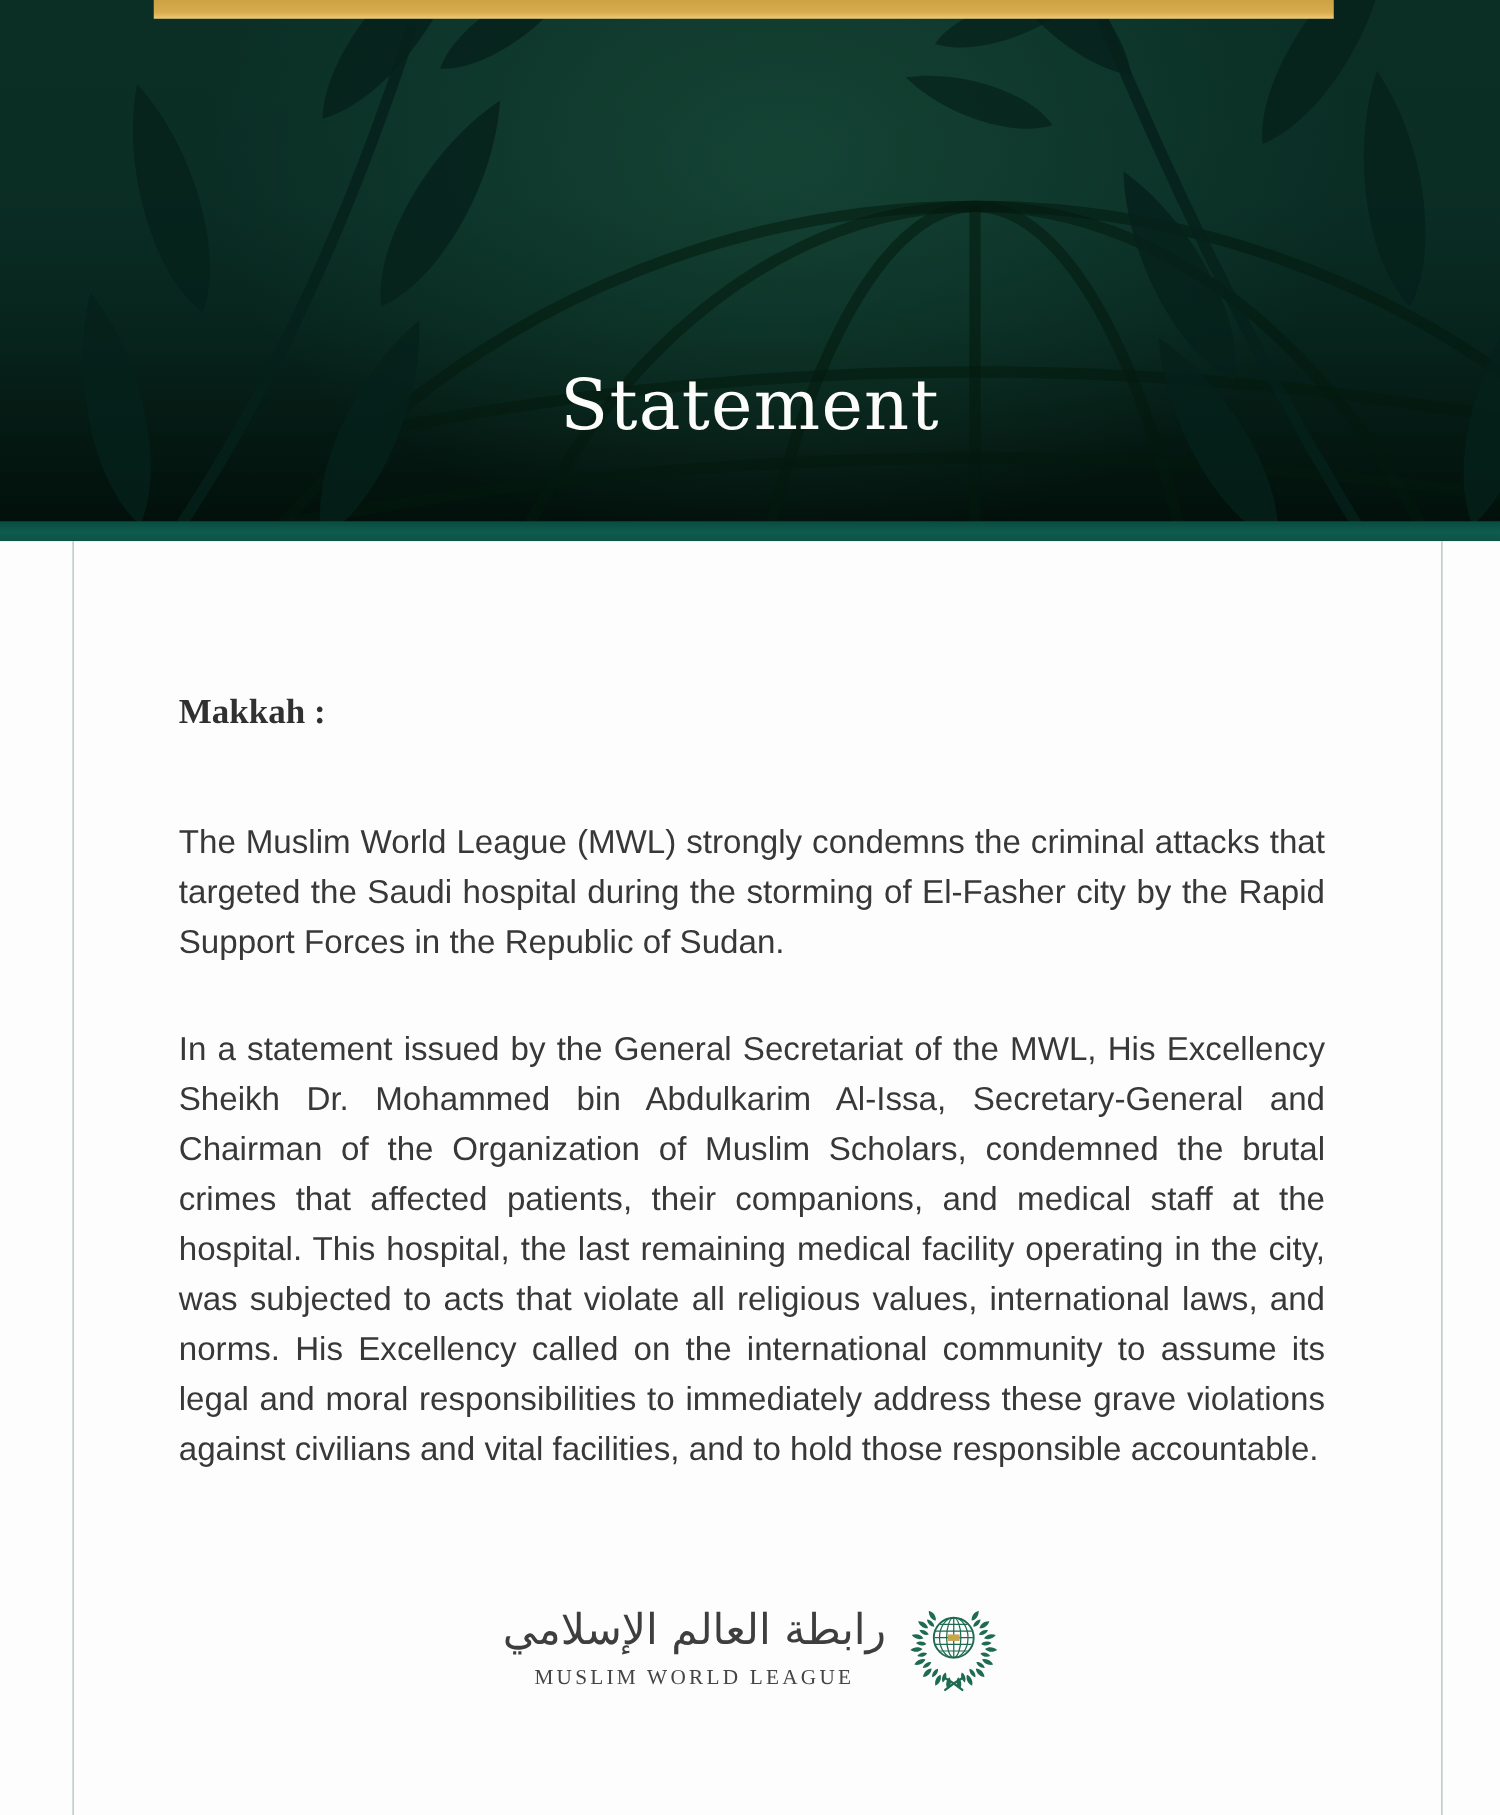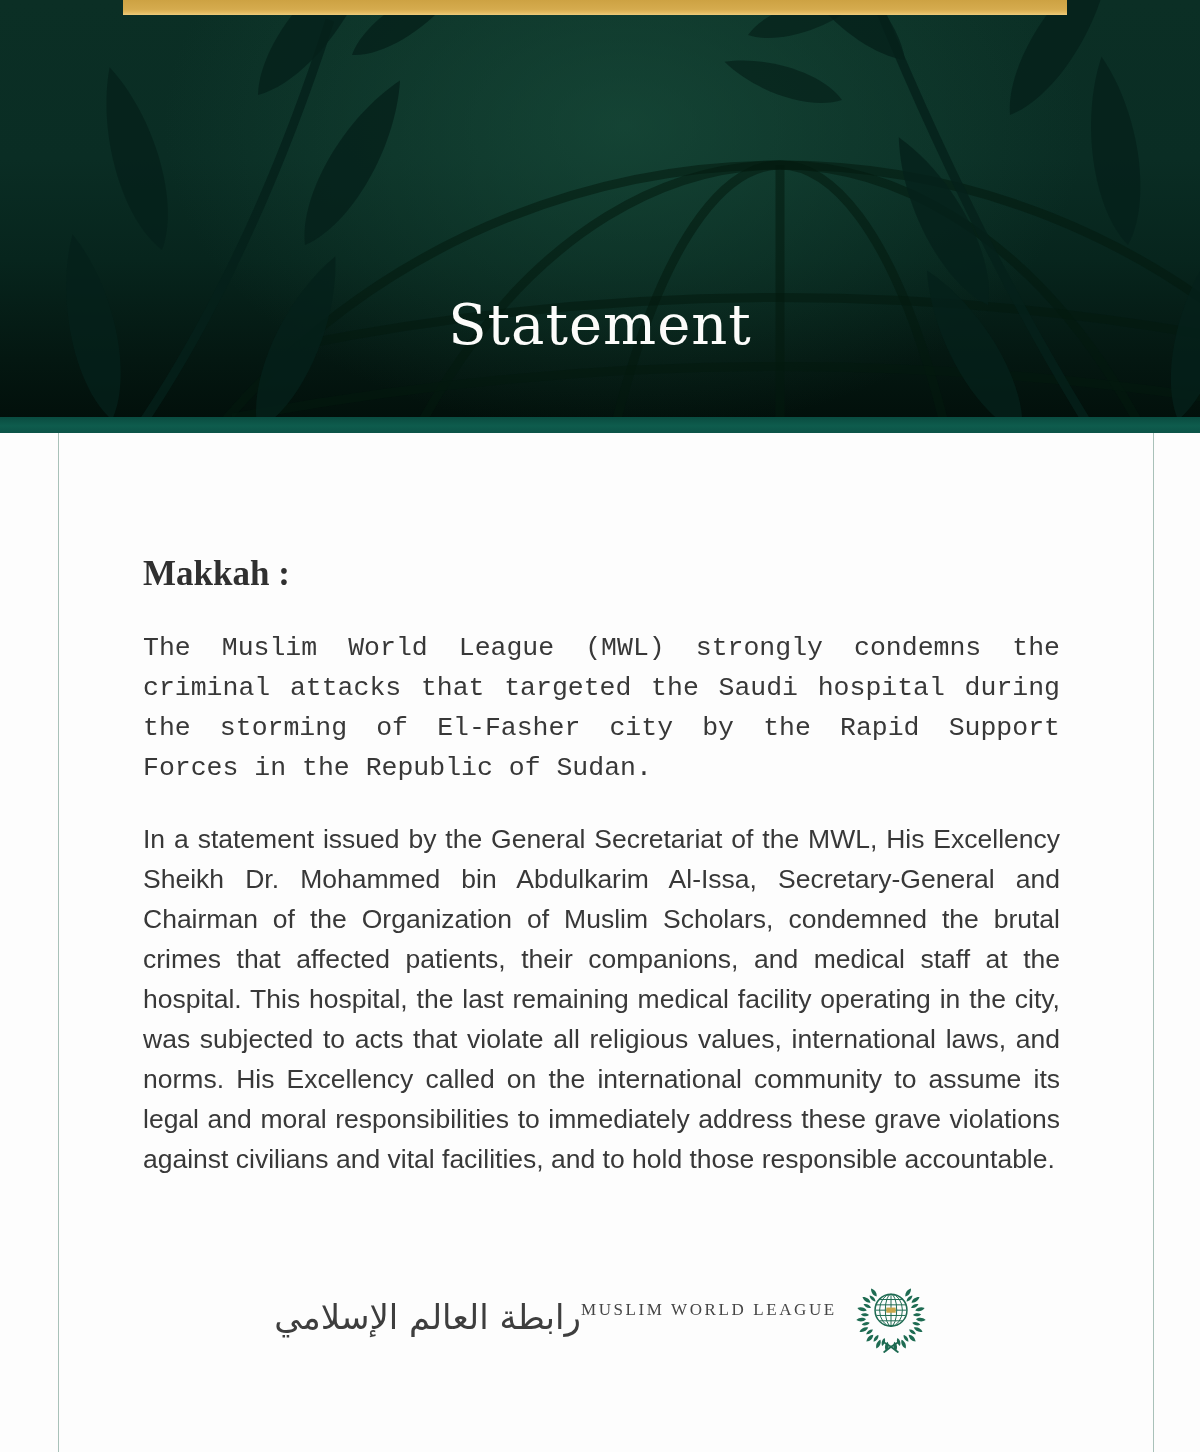--- a/index.html
+++ b/index.html
@@ -30,35 +30,35 @@
     background:linear-gradient(180deg,#0A4C40 0%,#0E5C4D 55%,#0C5347 100%);
   }
   
   .content{position:absolute;top:433px;left:0;right:0;bottom:0;background:#FDFDFD;}
   .vline{position:absolute;top:0;bottom:0;width:1px;background:#A9C1B9;}
   .vline.left{left:58px;}
   .vline.right{left:1153px;}
   .dateline{
     position:absolute;top:121px;left:143px;margin:0;
     font-family:"Liberation Serif",serif;font-weight:700;
-    font-size:35px;color:#303030;
+    font-size:28px;color:#303030;
   }
   .para{
     position:absolute;left:143px;width:917px;margin:0;
     font-size:26.5px;line-height:40px;color:#383838;
     text-align:justify;text-justify:inter-word;
   }
-  .para.p1{top:195px;font-family:Liberation Mono, monospace;}
+  .para.p1{top:220px;}
   .para.p2{top:386px;}
   
   .logo-block{
     position:absolute;top:840px;left:143px;width:917px;
     display:flex;justify-content:center;align-items:center;gap:16px;
   }
-  .logo-text{display:flex;flex-direction:row;}
+  .logo-text{display:flex;flex-direction:column;align-items:center;}
   .logo-arabic{
     font-family:"DejaVu Sans",sans-serif;font-size:34px;line-height:1.3;
     color:#3E3E3E;direction:rtl;
   }
   .logo-english{
     margin-top:5px;font-family:"Liberation Serif",serif;font-weight:400;
     font-size:17px;letter-spacing:2.6px;color:#454545;white-space:nowrap;
   }
 </style>
 </head>

